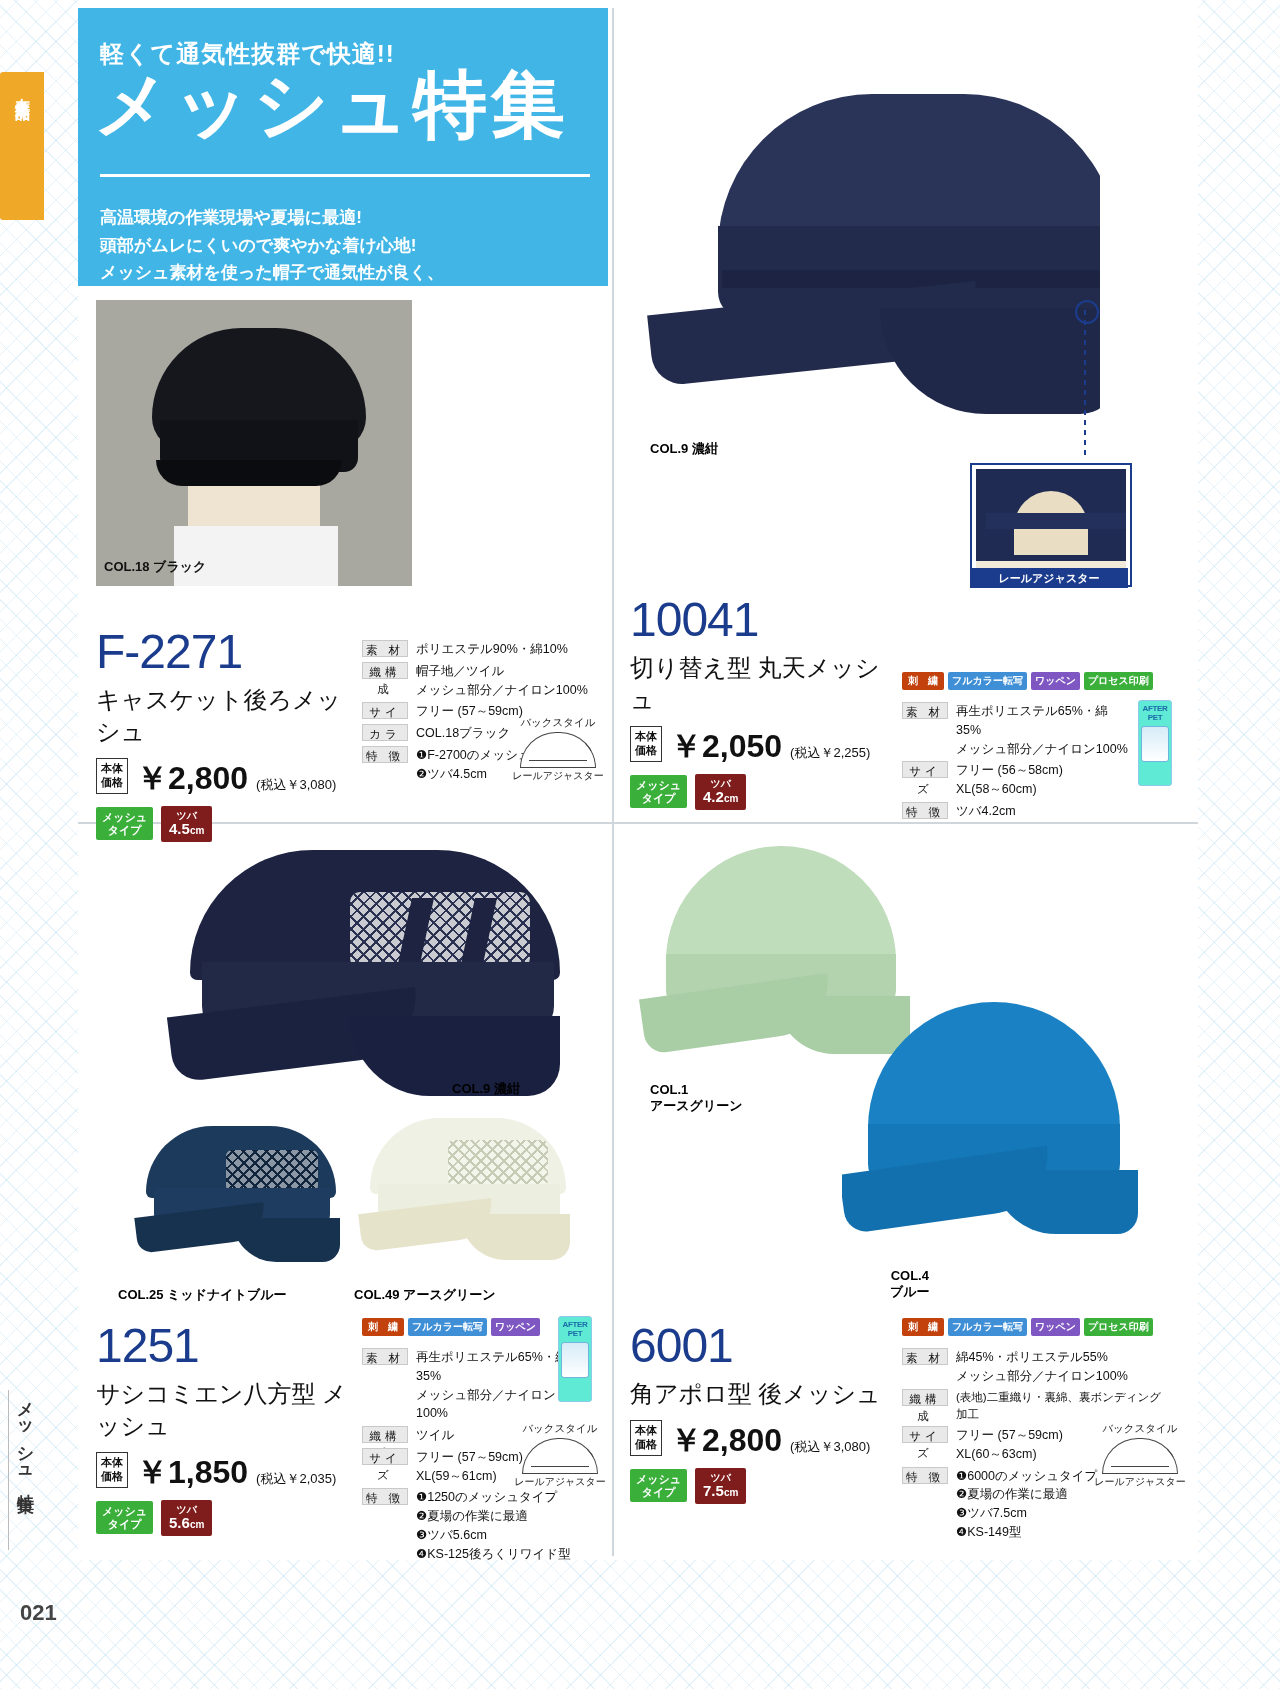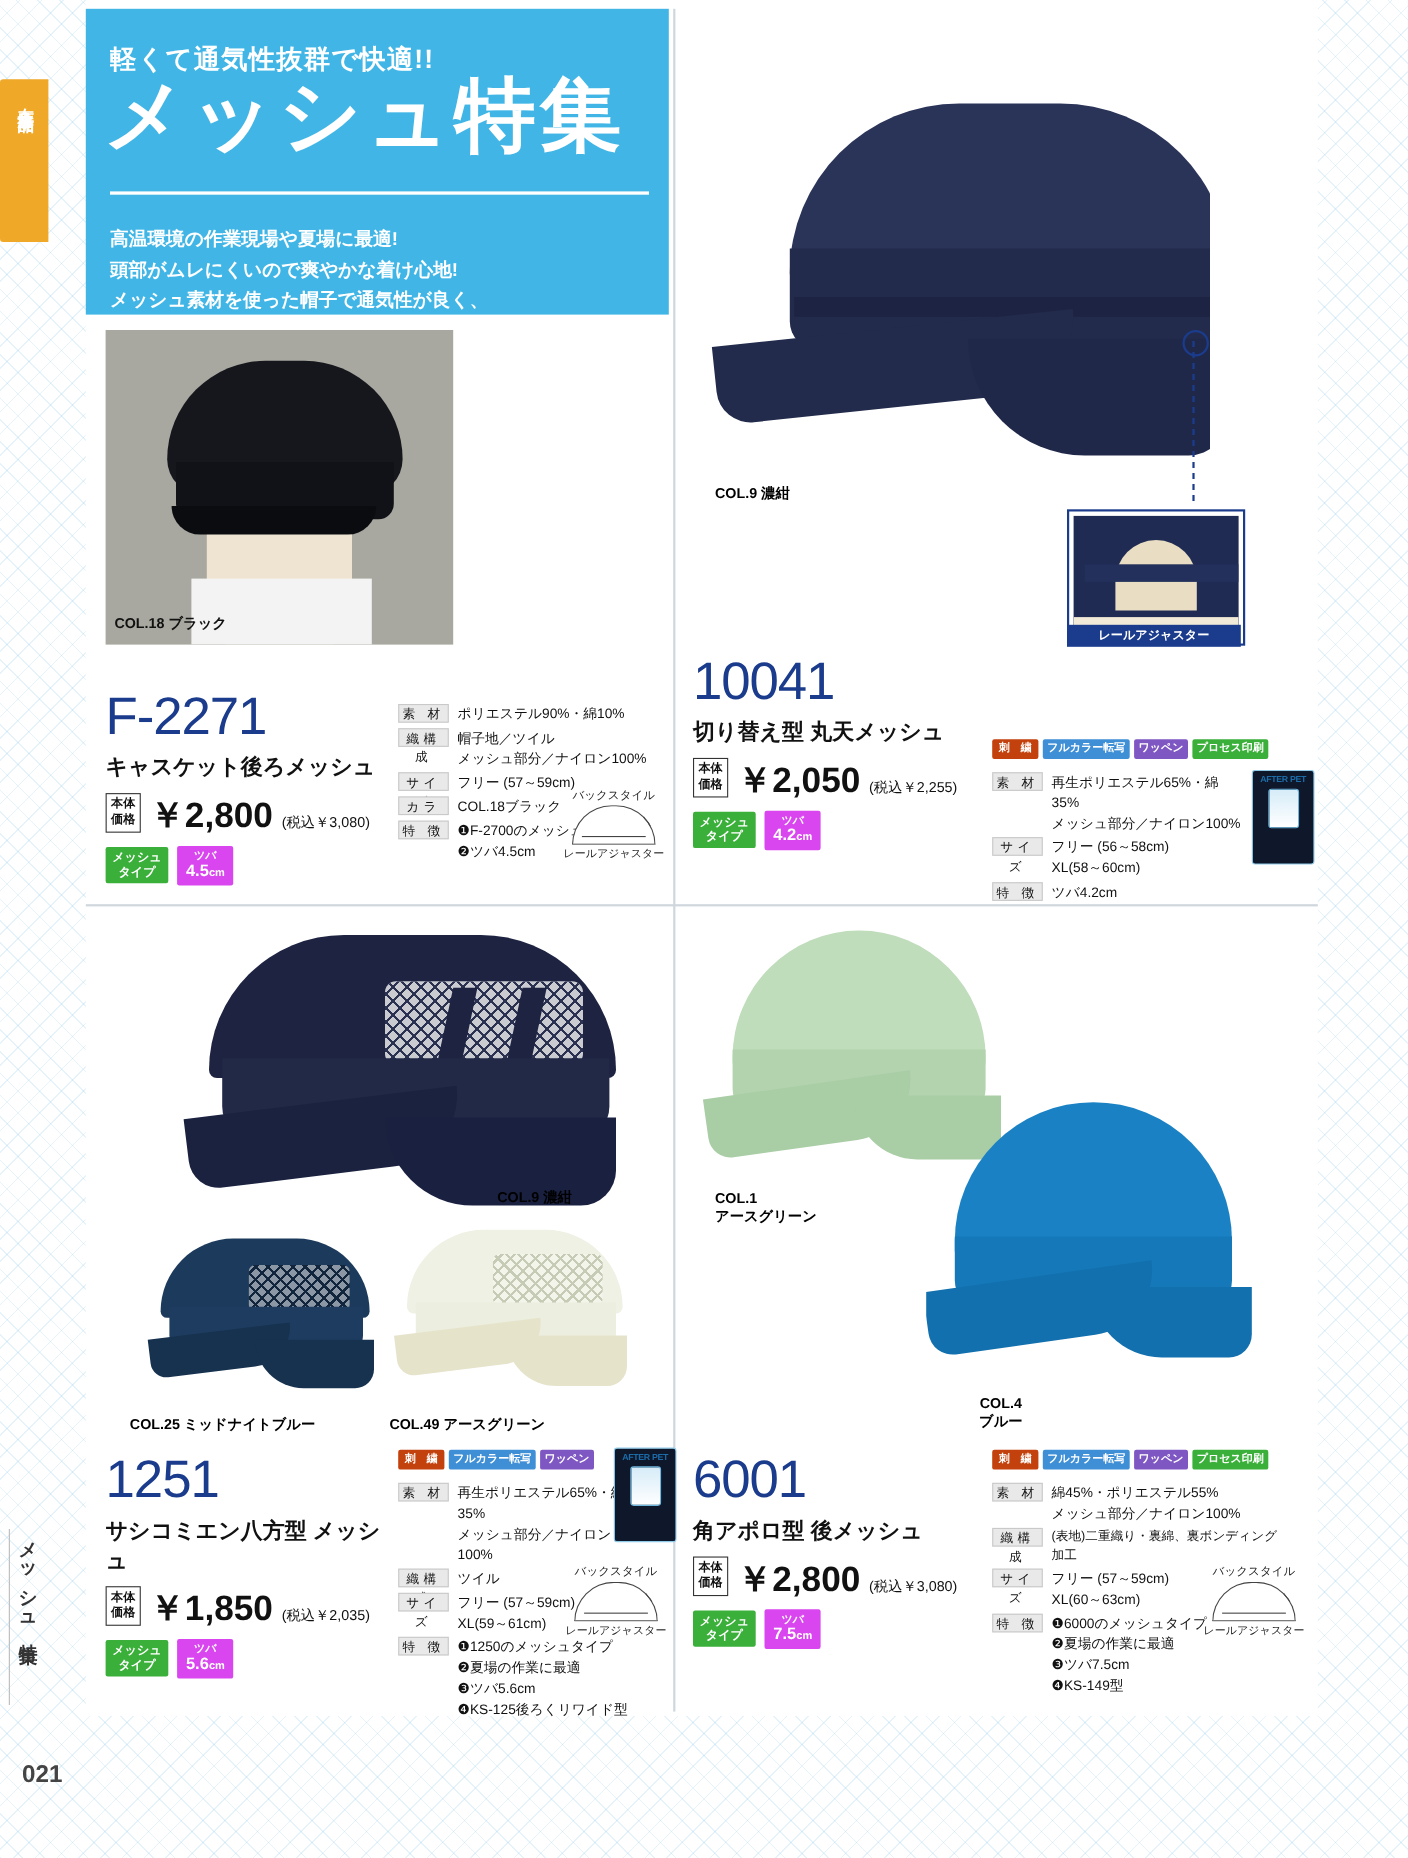--- a/index.html
+++ b/index.html
@@ -67,35 +67,35 @@
   .cap-label{position:absolute;font-size:13px;font-weight:bold;color:#000000;}
 
   
   .meshdot{
     background-image:radial-gradient(rgba(255,255,255,.18) 1px, transparent 1.2px);
     background-size:5px 5px;
   }
 
   
   .pcode{font-size:48px;font-weight:normal;color:#1b3c8c;letter-spacing:-1px;line-height:1;}
-  .pname{font-size:20px;font-weight:bold;color:#111;margin-top:8px;}
+  .pname{font-size:24px;font-weight:normal;color:#111;margin-top:8px;}
   .price-row{display:flex;align-items:flex-end;gap:8px;margin-top:10px;}
   .price-label{
     font-size:11px;line-height:1.25;border:1px solid #333;padding:3px 4px;color:#111;font-weight:bold;
     text-align:center;
   }
   .price-main{font-size:32px;font-weight:bold;color:#111;line-height:1;}
   .price-tax{font-size:13px;color:#111;}
   .tagrow{display:flex;gap:8px;margin-top:12px;align-items:center;}
   .tag-mesh{
     background:#3aaf3a;color:#fff;font-size:11px;font-weight:bold;text-align:center;
     padding:4px 6px;line-height:1.15;border-radius:2px;
   }
   .tag-brim{
-    background:#d946ef;color:#fff;font-size:15px;font-weight:bold;text-align:center;
+    background:#7f1d1d;color:#fff;font-size:15px;font-weight:bold;text-align:center;
     padding:5px 8px;line-height:1.05;border-radius:2px;
   }
   .tag-brim small{font-size:10px;}
 
   
   .spec{font-size:12.5px;color:#111;line-height:1.5;}
   .spec .row{display:flex;margin-bottom:3px;}
   .spec .k{
     width:46px;flex:0 0 46px;background:#e9e9e9;border:1px solid #c9c9c9;color:#111;
     text-align:center;font-size:11.5px;padding:1px 0;height:17px;box-sizing:border-box;
@@ -120,21 +120,21 @@
     width:74px;height:34px;border:1.5px solid #444;border-radius:38px 38px 0 0;margin:2px auto 0 auto;
     position:relative;background:#fff;
   }
   .backstyle .bcap:after{
     content:"";position:absolute;left:8px;right:8px;bottom:6px;height:1.5px;background:#444;
   }
   .backstyle .rail{font-size:10px;color:#222;margin-top:1px;}
 
   
   .afterpet{
-    width:57px;height:86px;border:1px solid #8ec9e8;background:#0f172a;border-radius:3px;
+    width:34px;height:86px;border:1px solid #8ec9e8;background:#5eead4;border-radius:3px;
     text-align:center;font-size:8px;color:#1b6ca8;padding-top:3px;box-sizing:border-box;
   }
   .afterpet .apt{font-weight:bold;font-size:8px;color:#1b6ca8;letter-spacing:-.3px;}
   .afterpet .icon{
     width:26px;height:34px;margin:4px auto 0 auto;border:1px solid #6fb6dd;border-radius:3px;
     background:linear-gradient(#d6ecf8,#fff);
   }
 
   
   .inset{

